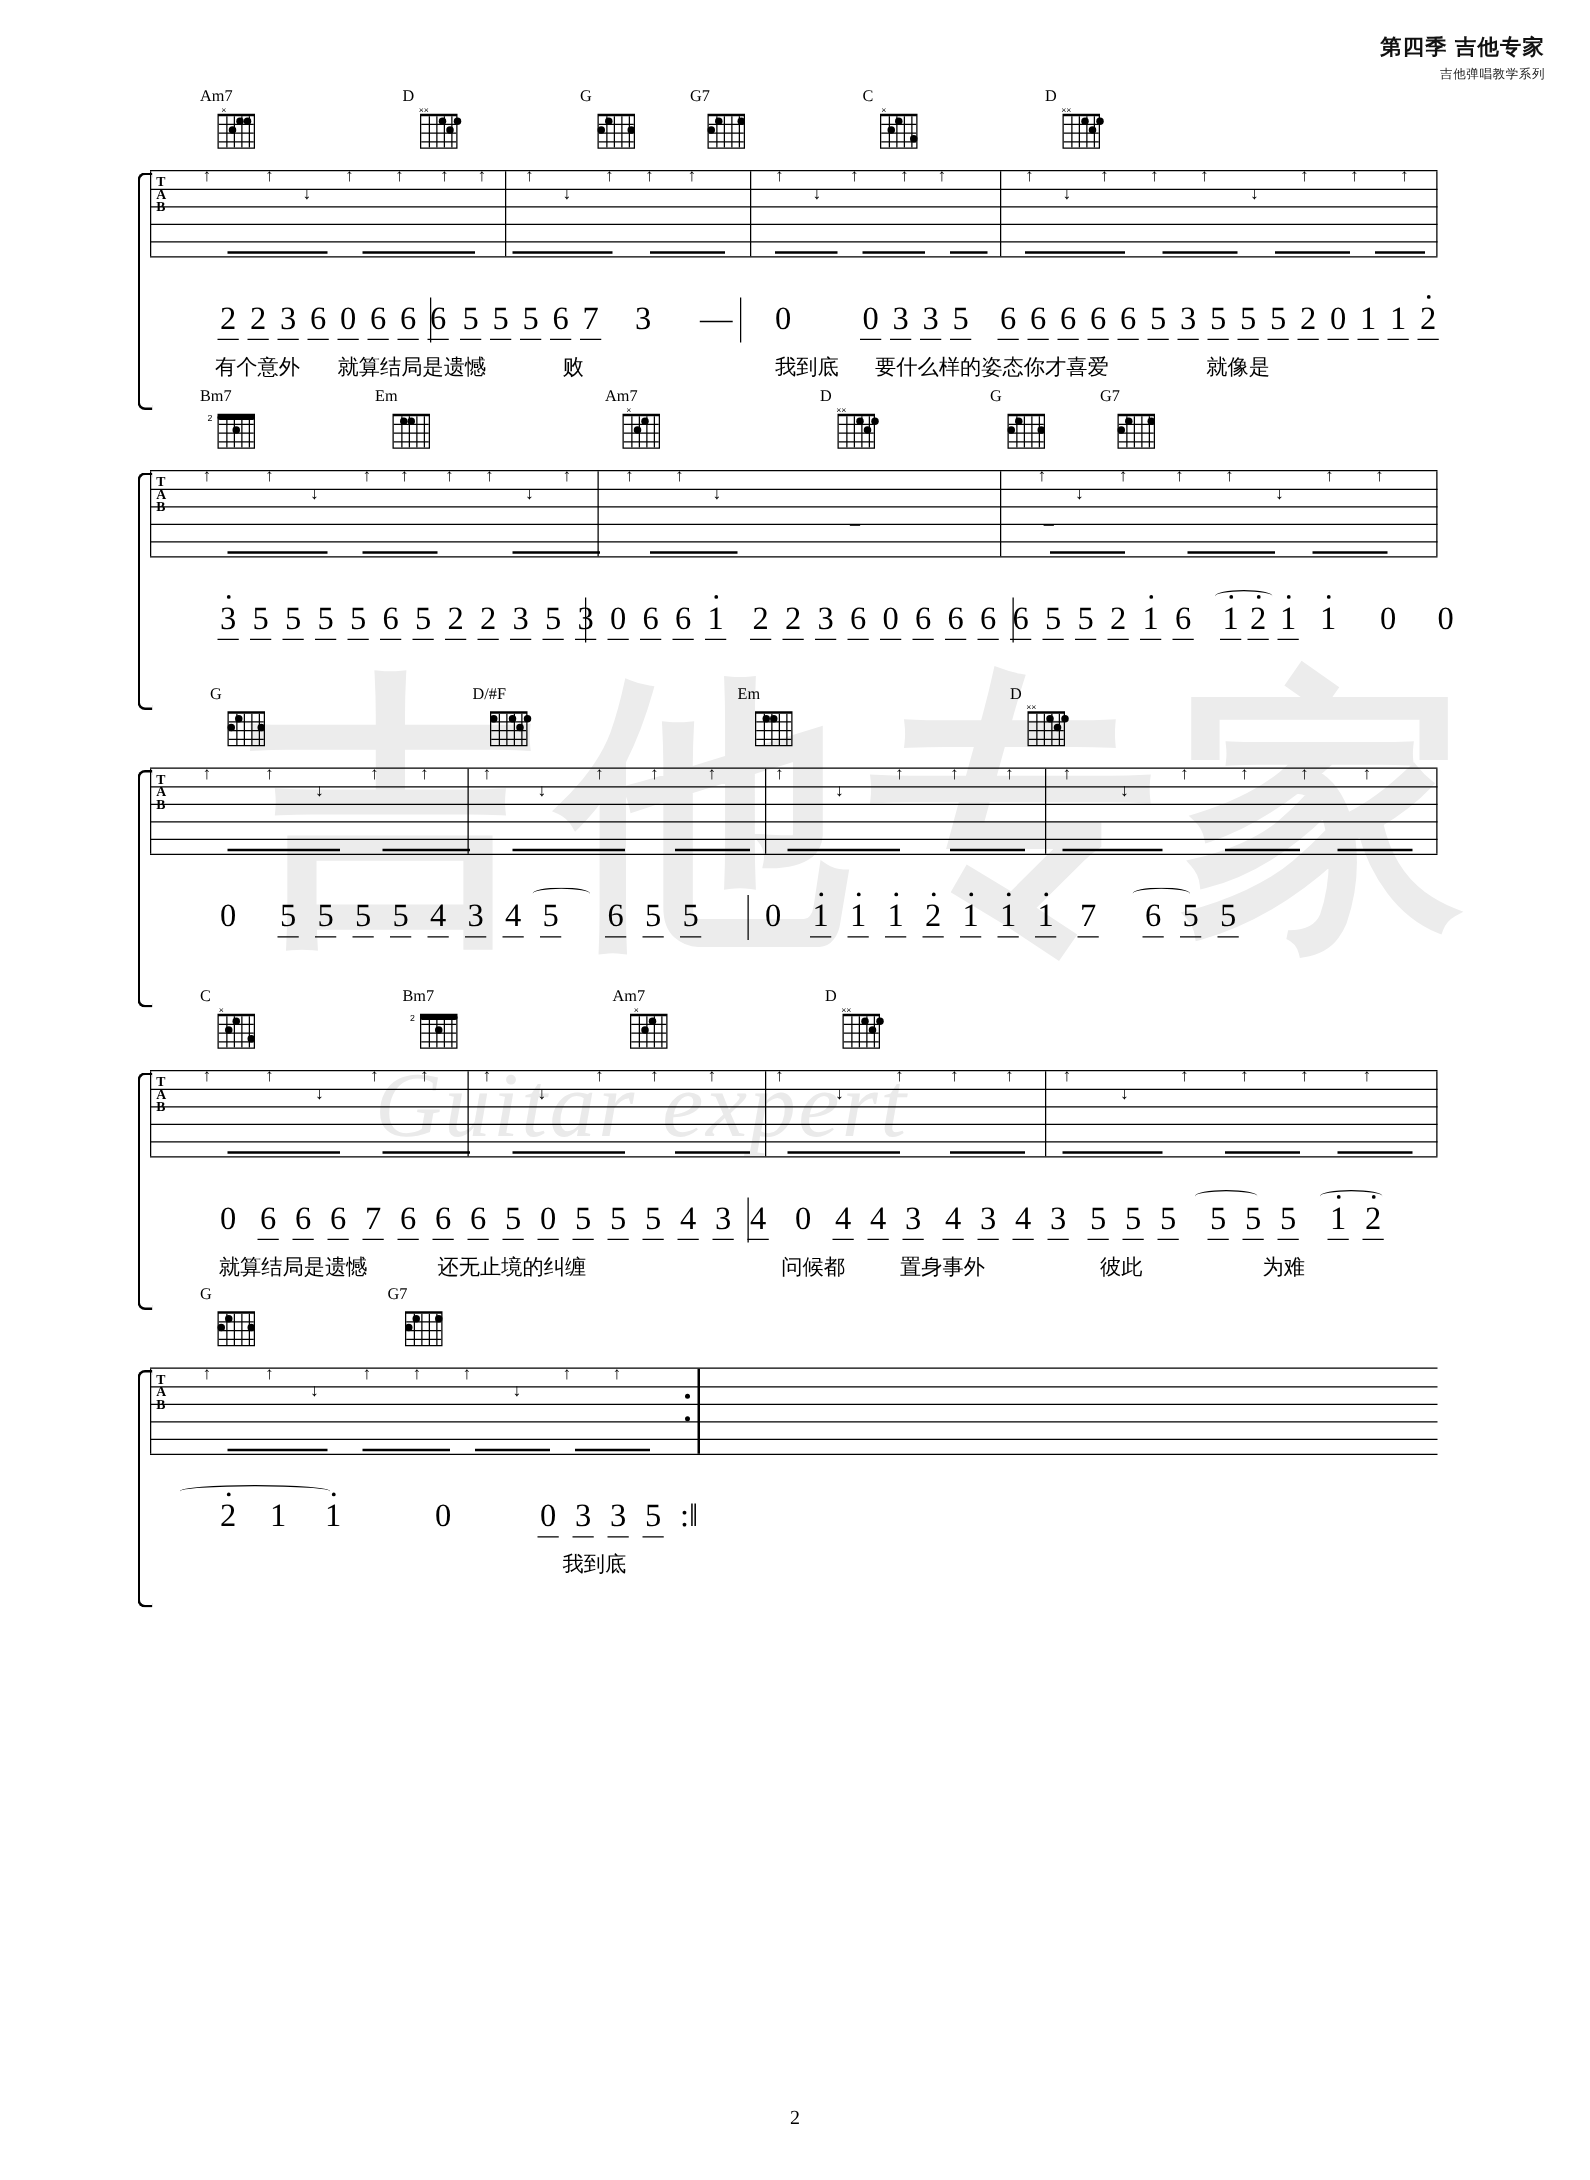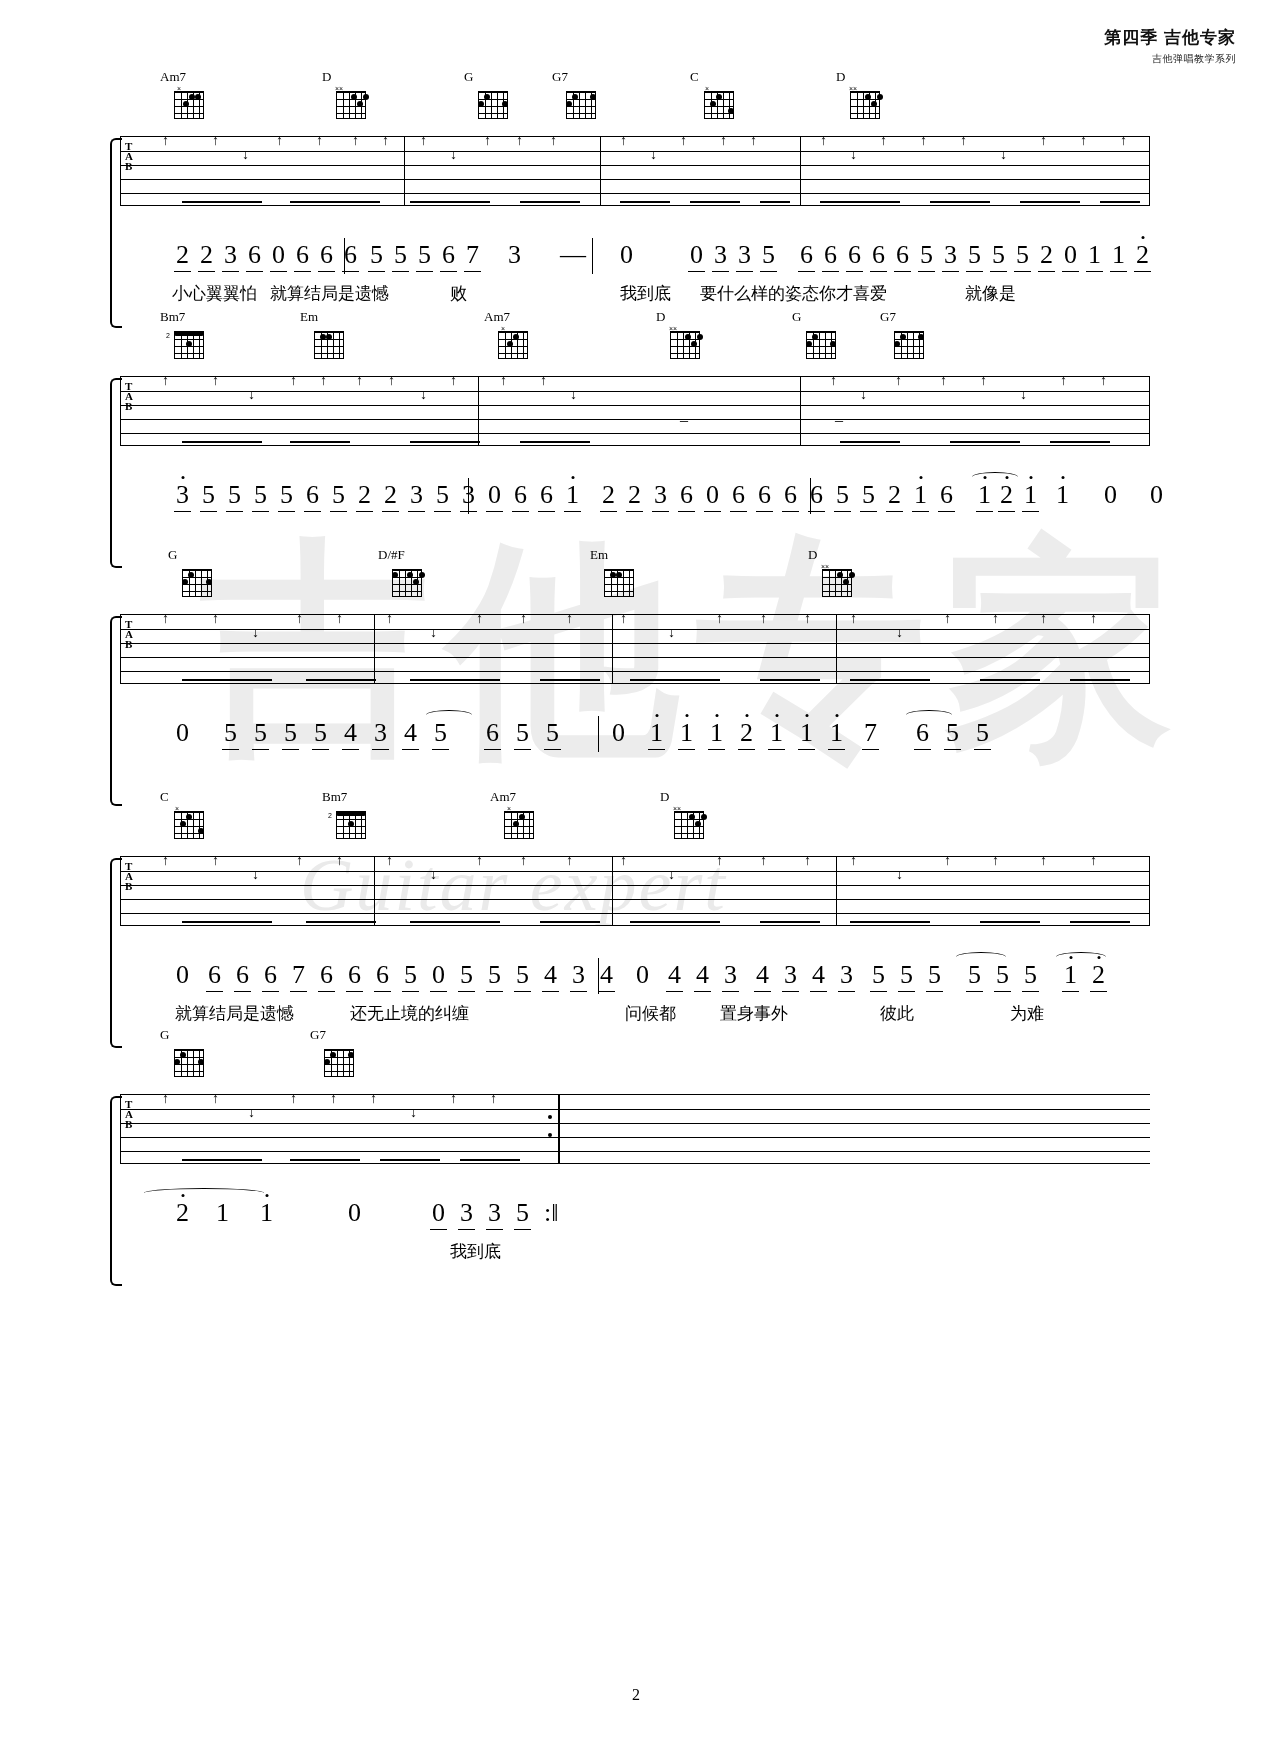--- a/index.html
+++ b/index.html
@@ -489,21 +489,21 @@
       <div class="num under" style="left:872px;">5</div>
       <div class="num under" style="left:896px;">5</div>
       <div class="num under" style="left:920px;">2</div>
       <div class="num under" style="left:944px;">0</div>
       <div class="num under" style="left:968px;">1</div>
       <div class="num under" style="left:992px;">1</div>
       <div class="num under dotup" style="left:1016px;">2</div>
     </div>
 
     <div class="lyrics" style="margin-top:6px;">
-      <div class="ly" style="left:52px;">小心翼翼怕</div>
+      <div class="ly" style="left:52px;">有个意外</div>
       <div class="ly" style="left:150px;">就算结局是遗憾</div>
       <div class="ly" style="left:330px;">败</div>
       <div class="ly" style="left:500px;">我到底</div>
       <div class="ly" style="left:580px;">要什么样的姿态你才喜爱</div>
       <div class="ly" style="left:845px;">就像是</div>
     </div>
   </div>
 
   <div class="system" id="sys2" style="top:310px;">
     <div class="brace" style="top: 68px; height: 190px;"></div>

